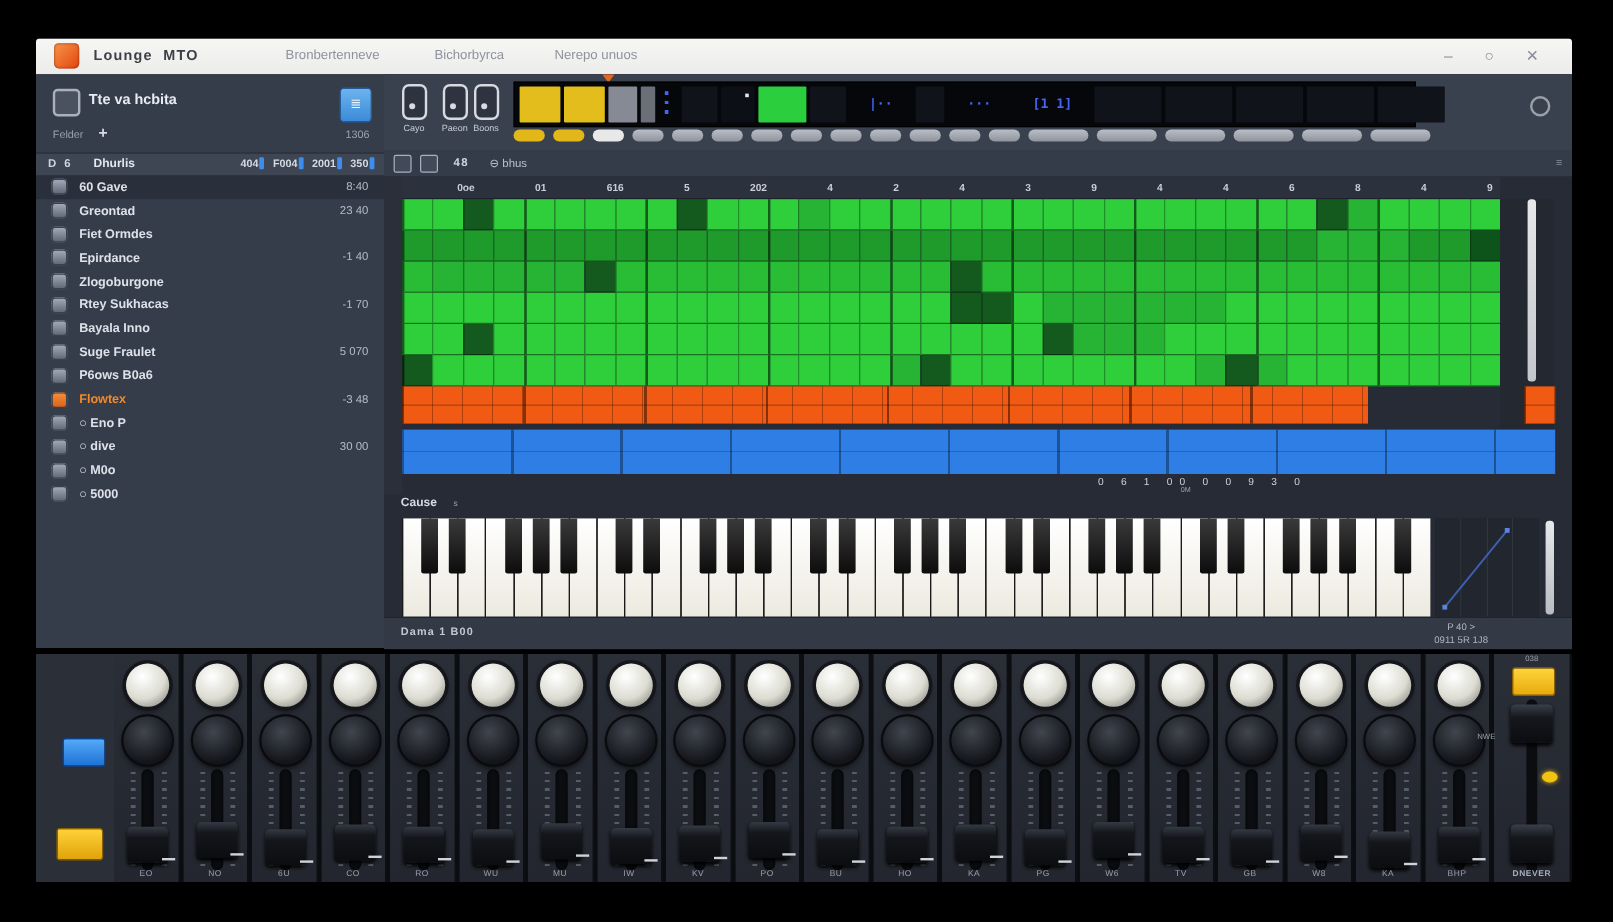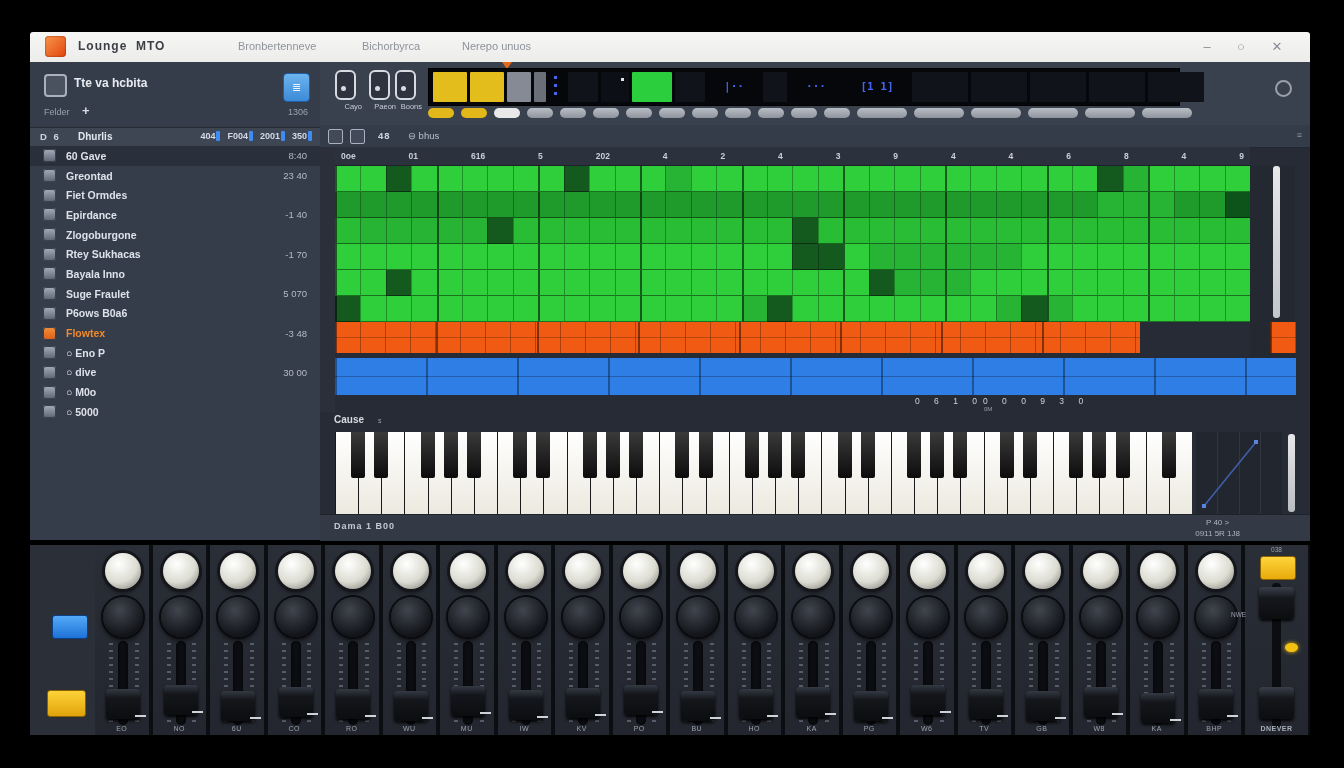--- a/index.html
+++ b/index.html
@@ -47,21 +47,21 @@
   #sb-footer{left:0;top:458px;width:290px;height:18px;}
   #sb-footer-label{left:13px;top:3px;font-size:10px;font-weight:bold;color:#d8dde5;}
   #sb-pills{left:44px;right:14px;top:4px;display:flex;justify-content:space-between;}
   .sb-pill{width:27px;height:8px;border-radius:4px;background:linear-gradient(#e6e9ed,#b9bec6);}
 
   
   #main{left:290px;top:0;width:990px;height:478px;background:#262b35;}
 
   
   #toolbar{left:0;top:0;width:990px;height:63px;background:#3a414e;border-bottom:1px solid #20242c;}
-  .tool{position:absolute;top:8px;width:34px;text-align:right;}
+  .tool{position:absolute;top:8px;width:34px;text-align:center;}
   .tool-icon{margin:0 auto;width:17px;height:26px;border:2px solid #d7dbe1;border-radius:6px;background:#2e343f;position:relative;}
   .tool-icon::after{content:"";position:absolute;left:4px;top:14px;width:5px;height:5px;border-radius:50%;background:#d7dbe1;}
   .tool-label{margin-top:2px;font-size:7.5px;color:#c6ccd6;}
   #display{left:108px;top:6px;width:752px;height:38px;background:#05070b;border:1px solid #000;
            display:flex;align-items:center;gap:3px;padding-left:4px;box-sizing:border-box;}
   .dcell{height:30px;flex:0 0 auto;border-radius:1px;}
   .dcell.empty{background:#10131a;}
   .dcell.led{background:transparent;color:#4565f2;font-family:"DejaVu Sans Mono",monospace;
              font-size:11px;font-weight:bold;line-height:30px;text-align:center;}
   .dcell.dots{background:transparent;position:relative;}
@@ -75,21 +75,21 @@
   #monitor-circle{right:18px;top:18px;width:13px;height:13px;border:2px solid #9aa0a8;border-radius:50%;}
 
   
   #prheader{left:0;top:63px;width:990px;height:22px;background:#353c49;border-bottom:1px solid #23272f;}
   .prh-ic{position:absolute;top:4px;width:13px;height:13px;border:1.5px solid #aab1bd;border-radius:2px;background:#424a59;}
   #prh-val{left:58px;top:5px;font-size:9.5px;font-weight:bold;color:#cfd5df;letter-spacing:1px;}
   #prh-mode{left:88px;top:5px;font-size:9.5px;color:#b9c0cb;}
   #prh-collapse{right:8px;top:5px;font-size:9px;color:#8d93a0;}
   #ruler{left:15px;top:85px;width:915px;height:19px;background:#2c323d;display:flex;justify-content:space-between;
          align-items:center;padding:0 6px;box-sizing:border-box;border-bottom:1px solid #1d212a;}
-  .rlab{font-size:8.5px;font-weight:bold;color:#c9cfda;}
+  .rlab{font-size:8.5px;font-weight:bold;color:#c9cfda;margin-left:40px;}
 
   
   #gutter{left:0;top:85px;width:15px;height:265px;background:#2a2f39;}
   #grid{left:15px;top:104px;width:915px;display:grid;grid-template-columns:repeat(36,1fr);grid-auto-rows:26px;}
   .gcell{border-left:1px solid rgba(0,0,0,.30);border-bottom:1px solid rgba(0,0,0,.45);}
   .gcell.beat{border-left:2px solid rgba(0,0,0,.55);}
   #grid-void{left:930px;top:104px;width:45px;height:229px;background:#232831;}
   #vscroll1{left:953px;top:104px;width:7px;height:152px;background:linear-gradient(#e6e8ea,#c3c6cb);border-radius:3px;}
 
   

